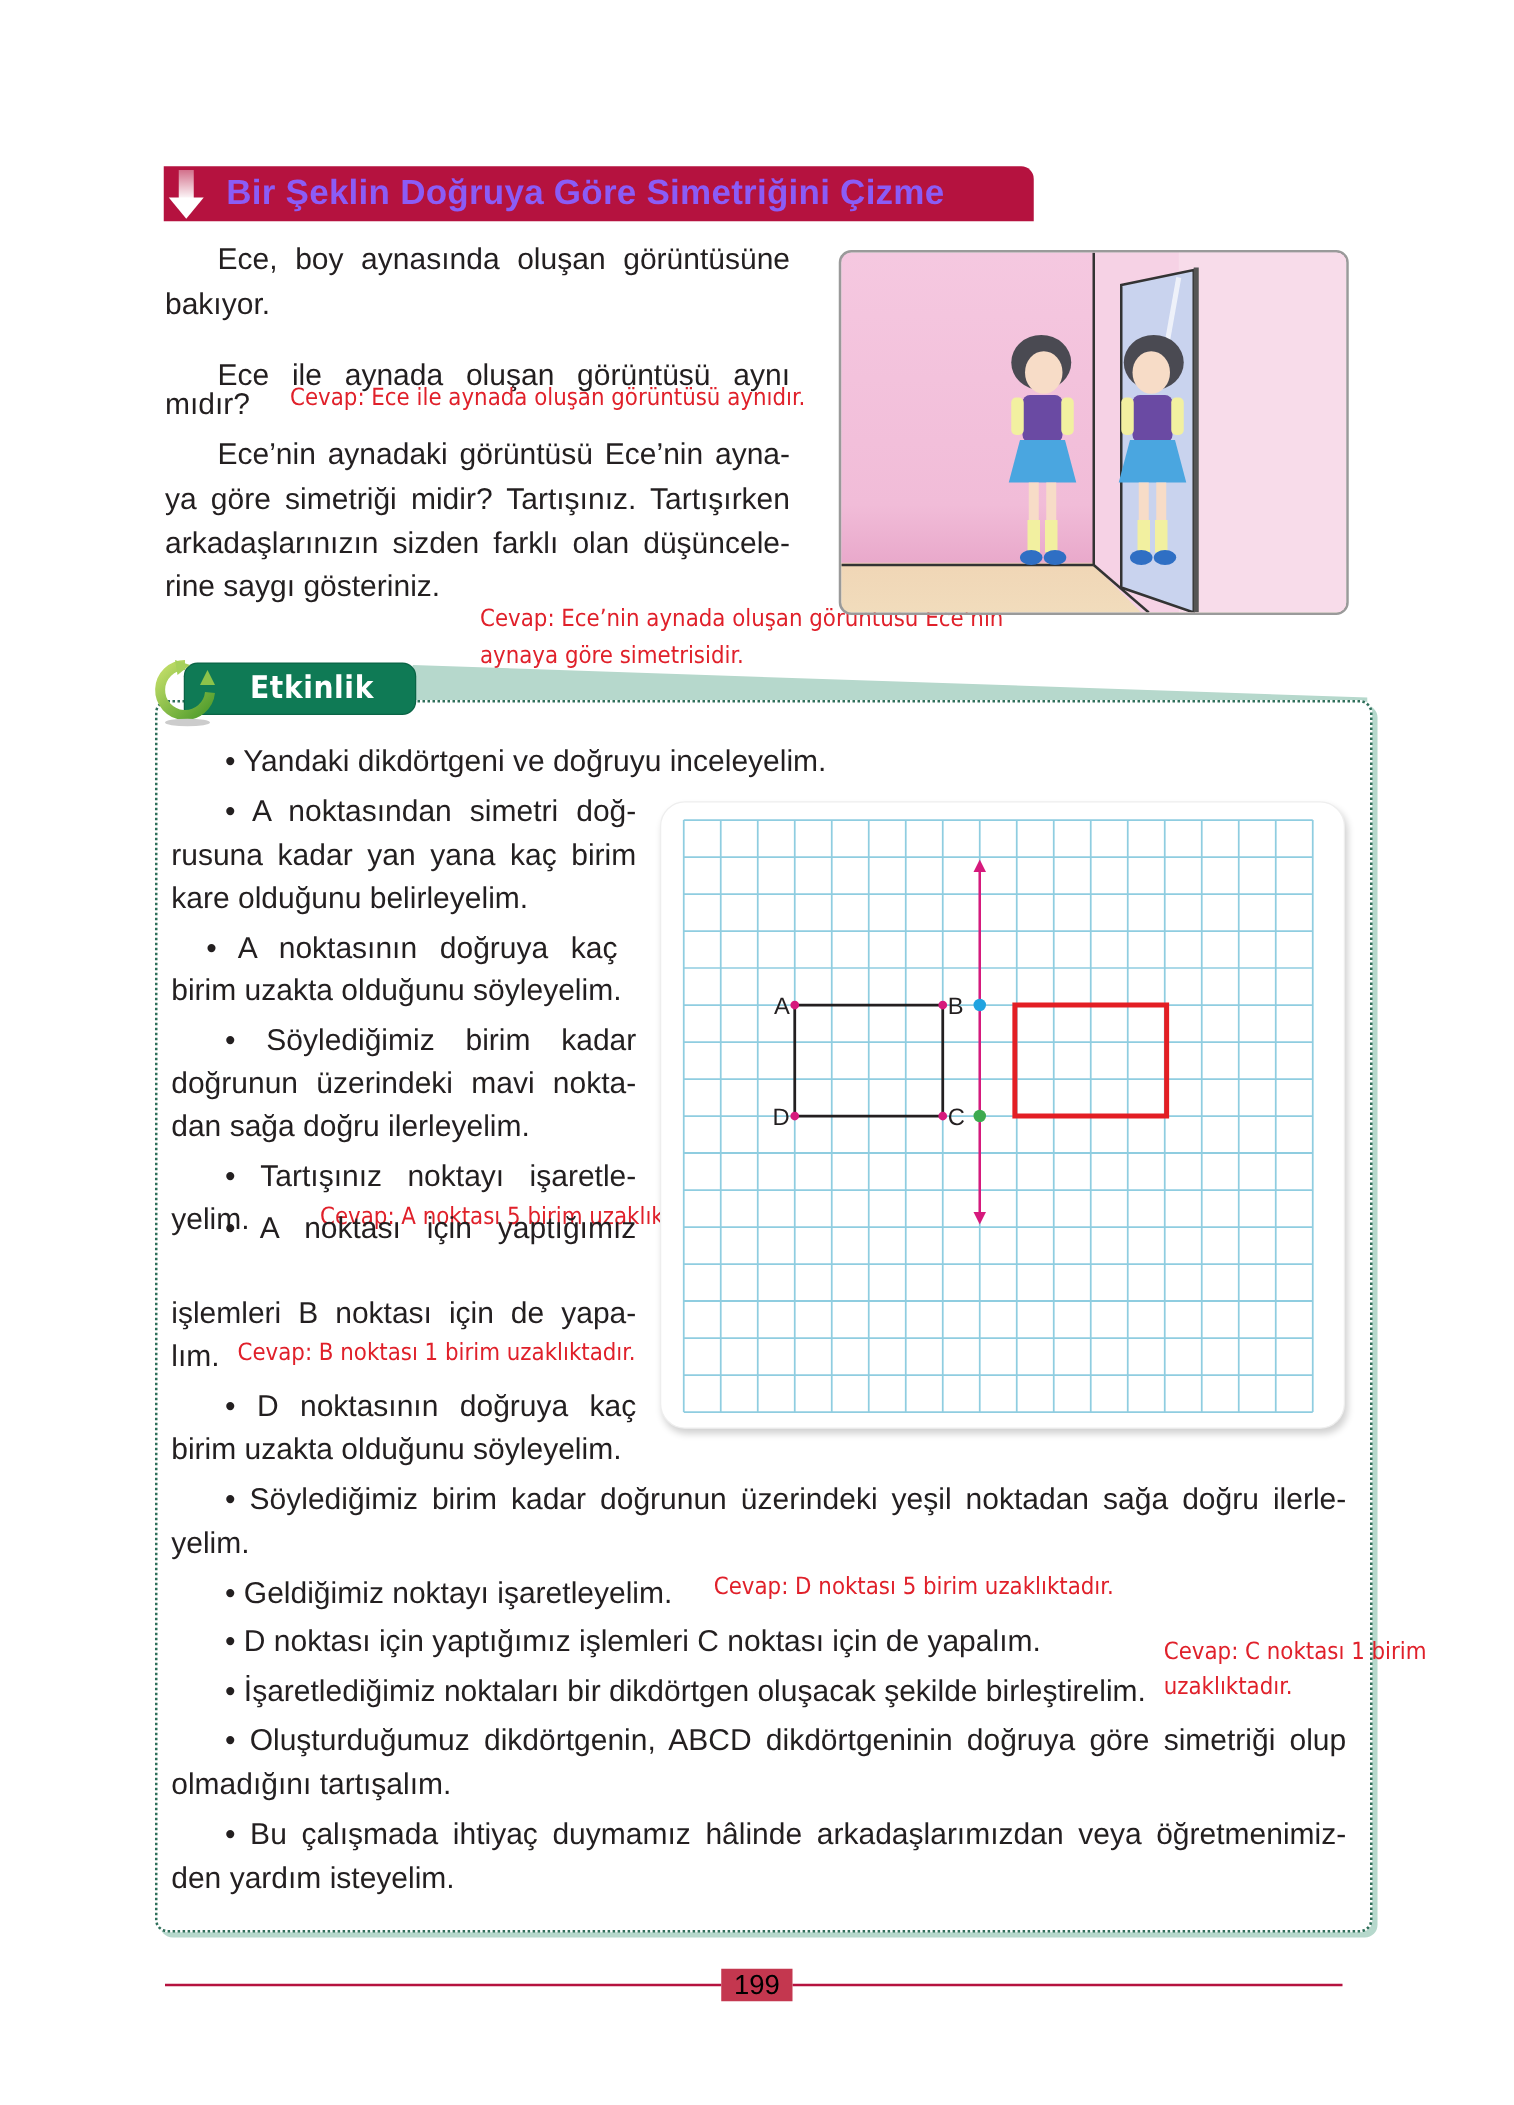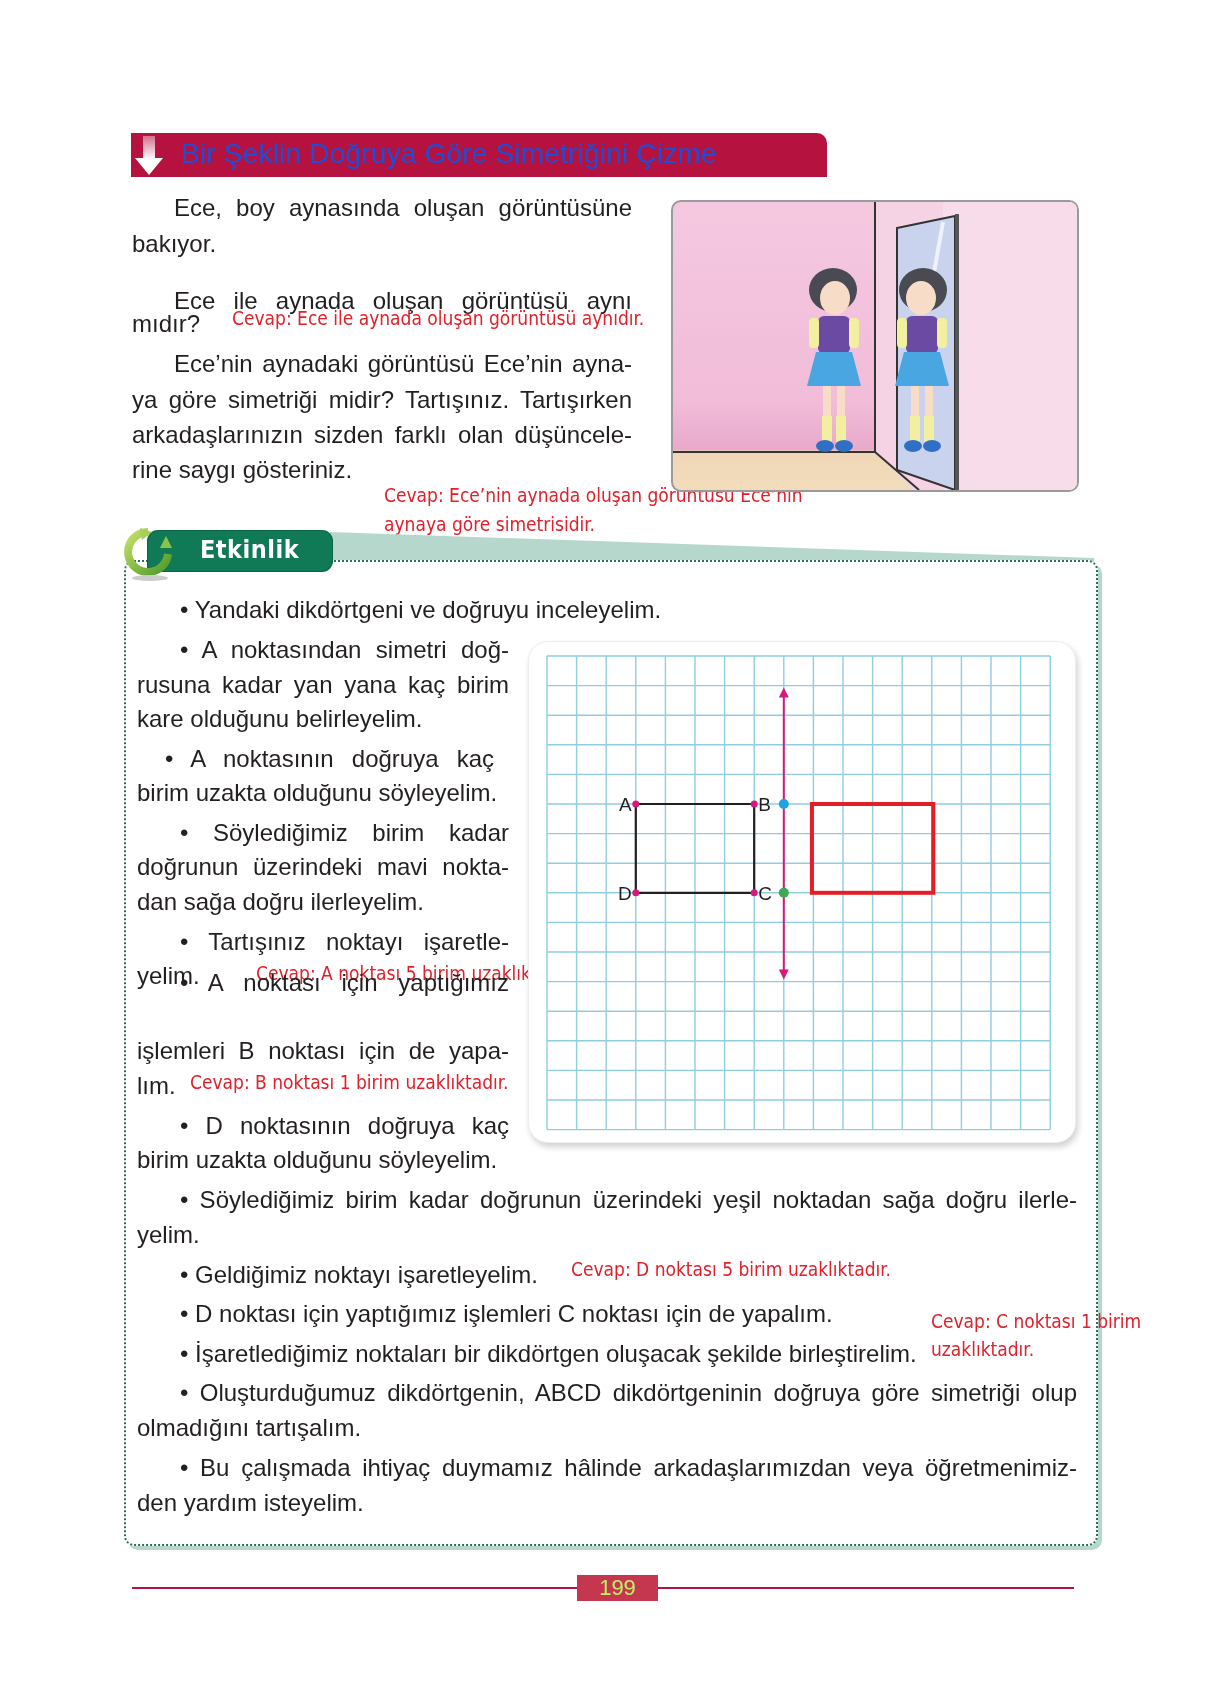--- a/index.html
+++ b/index.html
@@ -3,21 +3,21 @@
 <meta charset="utf-8">
 <style>
   html,body{margin:0;padding:0;background:#fff;}
   body{width:1211px;height:1684px;position:relative;overflow:hidden;
        font-family:"Liberation Sans","DejaVu Sans",sans-serif;color:#231f20;}
   .abs{position:absolute;}
   
   .title-bar{left:131px;top:133px;width:696px;height:44px;background:#b5123f;
        border-radius:0 10px 0 0;}
   .title-arrow{left:134px;top:136px;width:30px;height:40px;}
-  .title-text{left:181px;top:138px;font-size:28px;font-weight:normal;color:#1d4ed8;letter-spacing:0.2px;white-space:nowrap;}
+  .title-text{left:181px;top:138px;font-size:28px;font-weight:bold;color:#8b5cf6;letter-spacing:0.2px;white-space:nowrap;}
   
   .para{font-size:24px;line-height:35.5px;color:#231f20;}
   .answer{font-family:"DejaVu Sans Condensed","DejaVu Sans",sans-serif;font-size:19px;color:#e0202a;white-space:nowrap;font-stretch:condensed;}
   .justify{text-align:justify;text-align-last:justify;}
   
   .illus{left:671px;top:200px;width:404px;height:288px;border:2px solid #9a9a9a;border-radius:10px;overflow:hidden;
          background:linear-gradient(180deg,#f5c8e0 0%,#f1bcd8 70%,#e9a9cb 86%,#f0d6b6 86.5%,#f1dcbc 100%);}
   
   .act-box{left:124px;top:560px;width:970px;height:982px;border:2px dotted #2f6f5a;border-radius:10px;
            box-shadow:4px 4px 0 #b6d8cc;background:#fff;}
@@ -27,21 +27,21 @@
   .act-tab-text{left:200px;top:535px;font-size:25px;font-weight:bold;color:#fff;font-family:"DejaVu Sans Condensed","DejaVu Sans",sans-serif;letter-spacing:0.5px;}
   .act-icon{left:122px;top:526px;width:52px;height:56px;}
   .col-left{width:372px;}
   .full{width:940px;}
   
   .grid-card{left:528px;top:641px;width:546px;height:500px;border-radius:20px;background:#fff;
              box-shadow:2px 4px 6px rgba(0,0,0,0.18);border:1px solid #eee;}
   .grid-svg{left:528px;top:641px;width:560px;height:510px;overflow:visible;}
   
   .foot-line{height:2px;background:#b5123f;top:1587px;}
-  .page-num{left:577px;top:1575px;width:81px;height:26px;background:#c4374f;color:#bef264;font-size:22px;text-align:center;line-height:26px;}
+  .page-num{left:577px;top:1575px;width:57px;height:26px;background:#c4374f;color:#000000;font-size:22px;text-align:center;line-height:26px;}
 </style>
 </head>
 <body>
 
 <div class="abs title-bar"></div>
 <svg class="abs title-arrow" viewBox="0 0 30 40">
   <defs>
       <linearGradient id="ag" x1="0" y1="0" x2="0" y2="1">
         <stop offset="0" stop-color="#fff" stop-opacity="0.4"></stop>
         <stop offset="1" stop-color="#fff"></stop>

